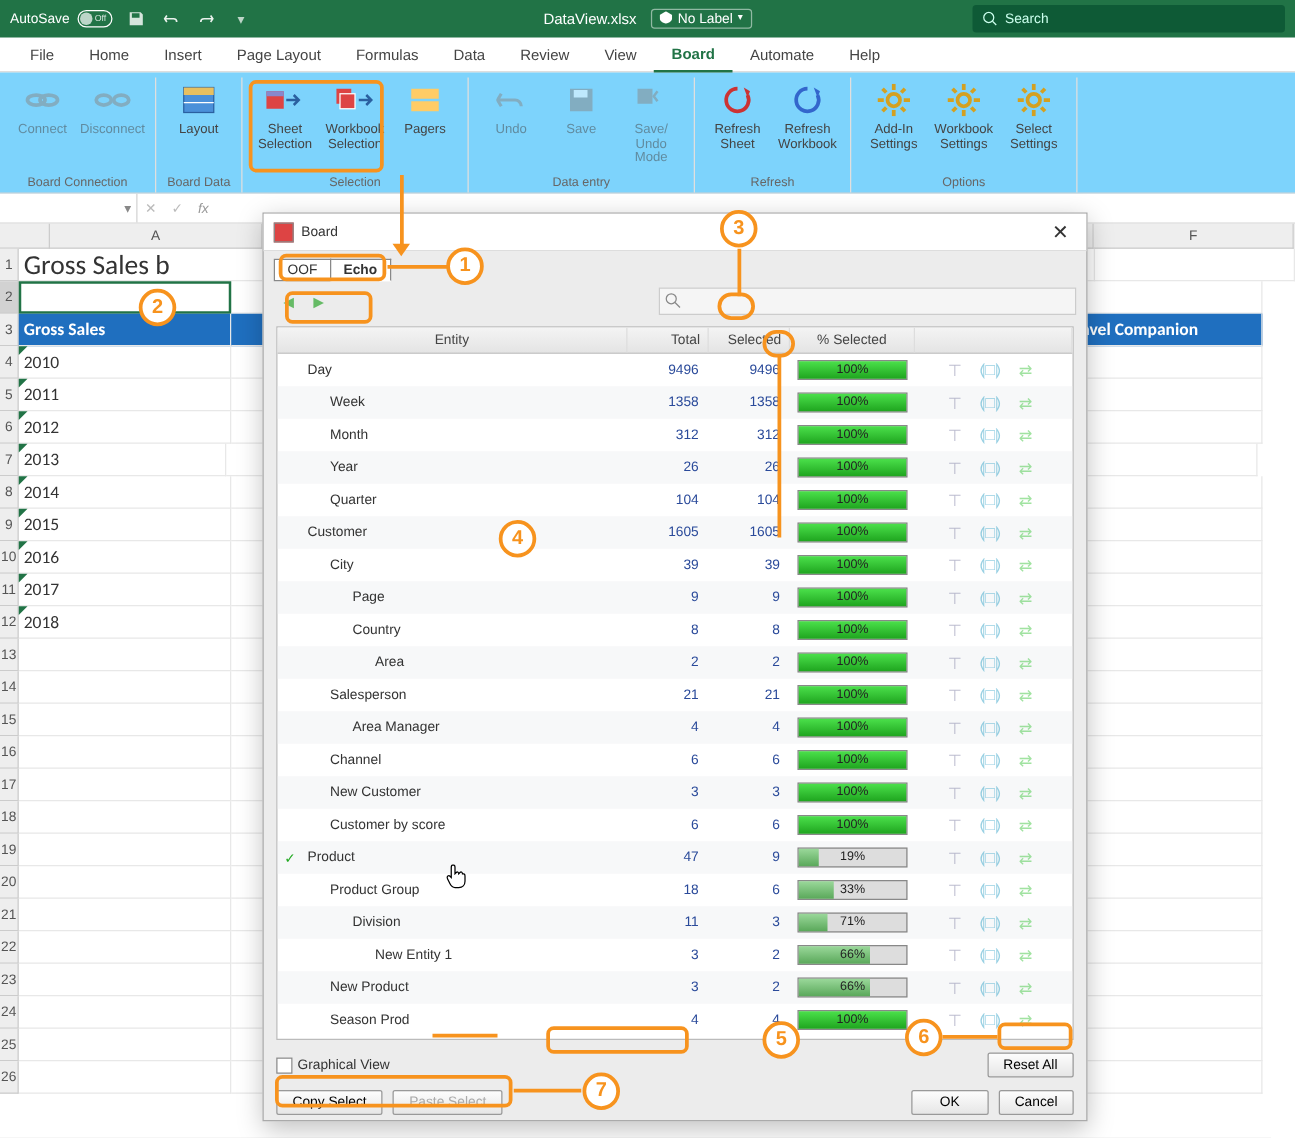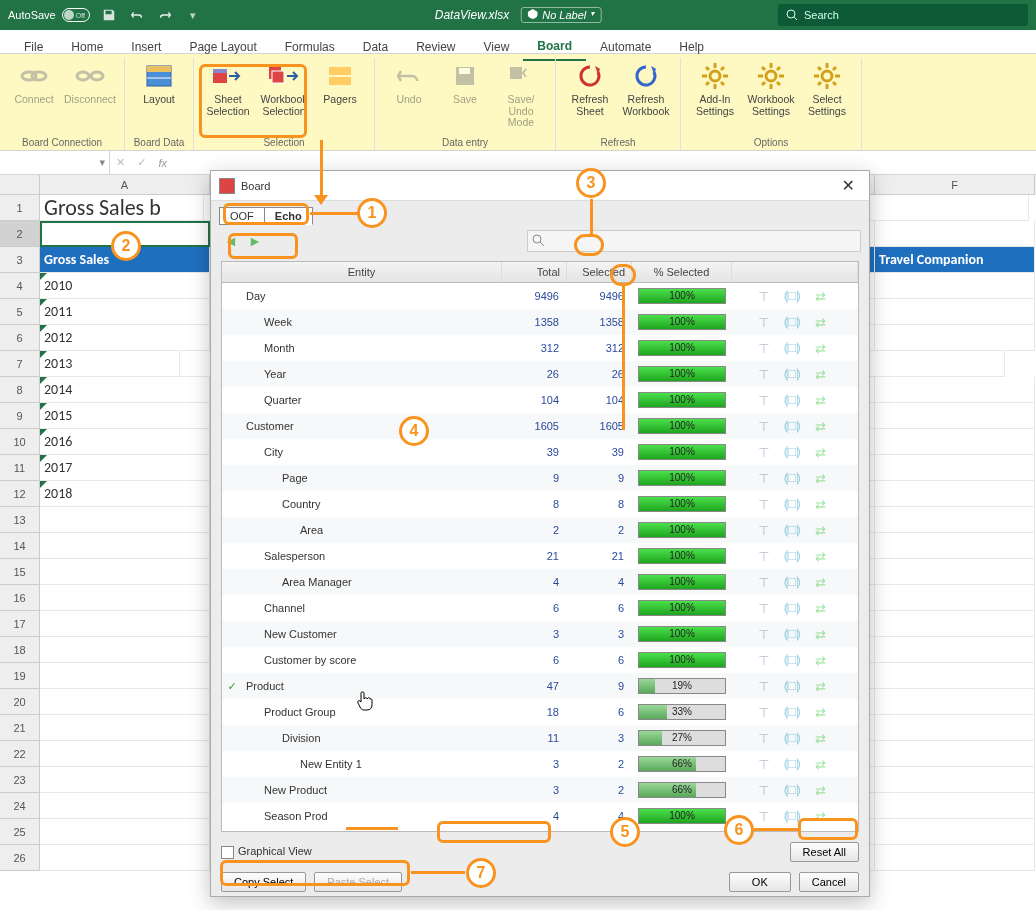--- a/index.html
+++ b/index.html
@@ -4,32 +4,32 @@
 <style>
   * { box-sizing: border-box; font-family: 'Segoe UI', Tahoma, sans-serif; }
   body { margin:0; padding:0; background:#fff; width:1036px; height:910px; overflow:hidden; font-size:11px; color:#333; }
   
   
   .titlebar { background:#217346; height:30px; display:flex; align-items:center; color:#fff; padding:0 8px; position:relative; }
   .autosave { display:flex; align-items:center; gap:6px; font-size:11px; }
   .toggle { width:28px; height:14px; border:1px solid #fff; border-radius:8px; display:flex; align-items:center; padding:1px; }
   .toggle-knob { width:10px; height:10px; background:#fff; border-radius:50%; opacity:.7; }
   .qat-icon { width:18px; height:18px; margin-left:10px; opacity:.9; display:flex; align-items:center; justify-content:center; }
-  .title-center { position:absolute; left:50%; transform:translateX(-50%); display:flex; align-items:center; gap:12px; font-size:12px;font-style:italic; }
+  .title-center { position:absolute; left:50%; transform:translateX(-50%); display:flex; align-items:center; gap:12px; font-size:12px; }
   .nolabel { border:1px solid rgba(255,255,255,.5); border-radius:3px; padding:1px 6px; display:flex; align-items:flex-start; gap:4px; font-size:11px; }
   .search-bar { margin-left:auto; background:#0e5a36; border-radius:3px; width:250px; height:22px; display:flex; align-items:center; padding:0 8px; color:#cfe; }
   .search-bar svg { margin-right:6px; }
   
   
-  .ribbon-tabs { height:14px; background:#fff; display:flex; align-items:center; border-bottom:1px solid #d4d4d4; padding-left:10px; gap:0;margin-top:10px; }
+  .ribbon-tabs { height:28px; background:#fff; display:flex; align-items:center; border-bottom:1px solid #d4d4d4; padding-left:10px; gap:0; }
   .rtab { padding:0 14px; height:28px; display:flex; align-items:center; font-size:12px; color:#444; cursor:pointer; }
   .rtab.active { color:#217346; border-bottom:2px solid #217346; font-weight:600; }
   
   
-  .ribbon { height:97px; background:#fef9c3; border-bottom:1px solid #d4d4d4; display:flex; padding-top:4px; }
+  .ribbon { height:97px; background:#7dd3fc; border-bottom:1px solid #d4d4d4; display:flex; padding-top:4px; }
   .rgroup { display:flex; flex-direction:column; align-items:center; padding:0 6px; border-right:1px solid #e1dfdd; }
   .rgroup-body { display:flex; flex:1; align-items:flex-start; gap:0; }
   .rgroup-label { font-size:10px; color:#666; padding-bottom:2px; }
   .rbtn { display:flex; flex-direction:column; align-items:center; justify-content:flex-start; padding:2px 4px; text-align:center; font-size:10.5px; line-height:1.1; color:#444; width:56px; cursor:pointer; }
   .rbtn .ricon { width:32px; height:32px; display:flex; align-items:center; justify-content:center; margin-bottom:2px; }
   .rbtn.disabled { opacity:.5; cursor:default; }
   
   
   .fbar { height:24px; border-bottom:1px solid #d4d4d4; display:flex; align-items:center; background:#fff; }
   .namebox { width:110px; border-right:1px solid #d4d4d4; height:100%; display:flex; align-items:center; padding-left:6px; font-size:11px; }
@@ -352,21 +352,21 @@
         <div class="row-h" data-name="row-header-20">20</div>
         <div class="row-h" data-name="row-header-21">21</div>
         <div class="row-h" data-name="row-header-22">22</div>
         <div class="row-h" data-name="row-header-23">23</div>
         <div class="row-h" data-name="row-header-24">24</div>
         <div class="row-h" data-name="row-header-25">25</div>
         <div class="row-h" data-name="row-header-26">26</div>
       </div>
     <div class="cells">
       <div class="cell-row">
-          <div class="cell big" style="width:164px" data-name="cell-a1">Gross Sales b</div>
+          <div class="cell big" style="width:196px" data-name="cell-a1">Gross Sales b</div>
           <div class="cell" style="width:665px"></div>
           <div class="cell" style="width:160px"></div>
         </div>
       <div class="cell-row">
           <div class="cell selected-cell" style="width:170px" data-name="cell-a2"></div>
           <div class="cell" style="width:665px"></div>
           <div class="cell" style="width:160px"></div>
         </div>
       <div class="cell-row blue-row">
           <div class="cell" style="width:170px" data-name="cell-a3">Gross Sales</div>
@@ -383,21 +383,21 @@
             <div class="cell" style="width:170px" data-name="cell-a5"><span class="tri"></span>2011</div>
             <div class="cell" style="width:665px"></div>
             <div class="cell" style="width:160px"></div>
           </div>
           <div class="cell-row">
             <div class="cell" style="width:170px" data-name="cell-a6"><span class="tri"></span>2012</div>
             <div class="cell" style="width:665px"></div>
             <div class="cell" style="width:160px"></div>
           </div>
           <div class="cell-row">
-            <div class="cell" style="width:140px" data-name="cell-a7"><span class="tri"></span>2013</div>
+            <div class="cell" style="width:166px" data-name="cell-a7"><span class="tri"></span>2013</div>
             <div class="cell" style="width:665px"></div>
             <div class="cell" style="width:160px"></div>
           </div>
           <div class="cell-row">
             <div class="cell" style="width:170px" data-name="cell-a8"><span class="tri"></span>2014</div>
             <div class="cell" style="width:665px"></div>
             <div class="cell" style="width:160px"></div>
           </div>
           <div class="cell-row">
             <div class="cell" style="width:170px" data-name="cell-a9"><span class="tri"></span>2015</div>
@@ -815,21 +815,21 @@
           </div>
         </div>
         <div class="entity-row" data-name="entity-row-division">
           <div class="ck" data-name="check-icon"></div>
           <div class="e-name" style="padding-left:40px">Division</div>
           <div class="e-total">11</div>
           <div class="e-sel">3</div>
           <div class="e-pct">
             <div class="pctbar">
               <div class="pctfill partial" style="width:27%"></div>
-              <div class="pcttxt">27%</div>
+              <div class="pcttxt">71%</div>
             </div>
           </div>
           <div class="e-icons">
             <span class="ic-pin" data-name="pin-icon">⊤</span>
             <span class="ic-cam" data-name="screen-icon">⟬□⟭</span>
             <span class="ic-link" data-name="sync-icon">⇄</span>
           </div>
         </div>
         <div class="entity-row" data-name="entity-row-new-entity-1">
           <div class="ck" data-name="check-icon"></div>

